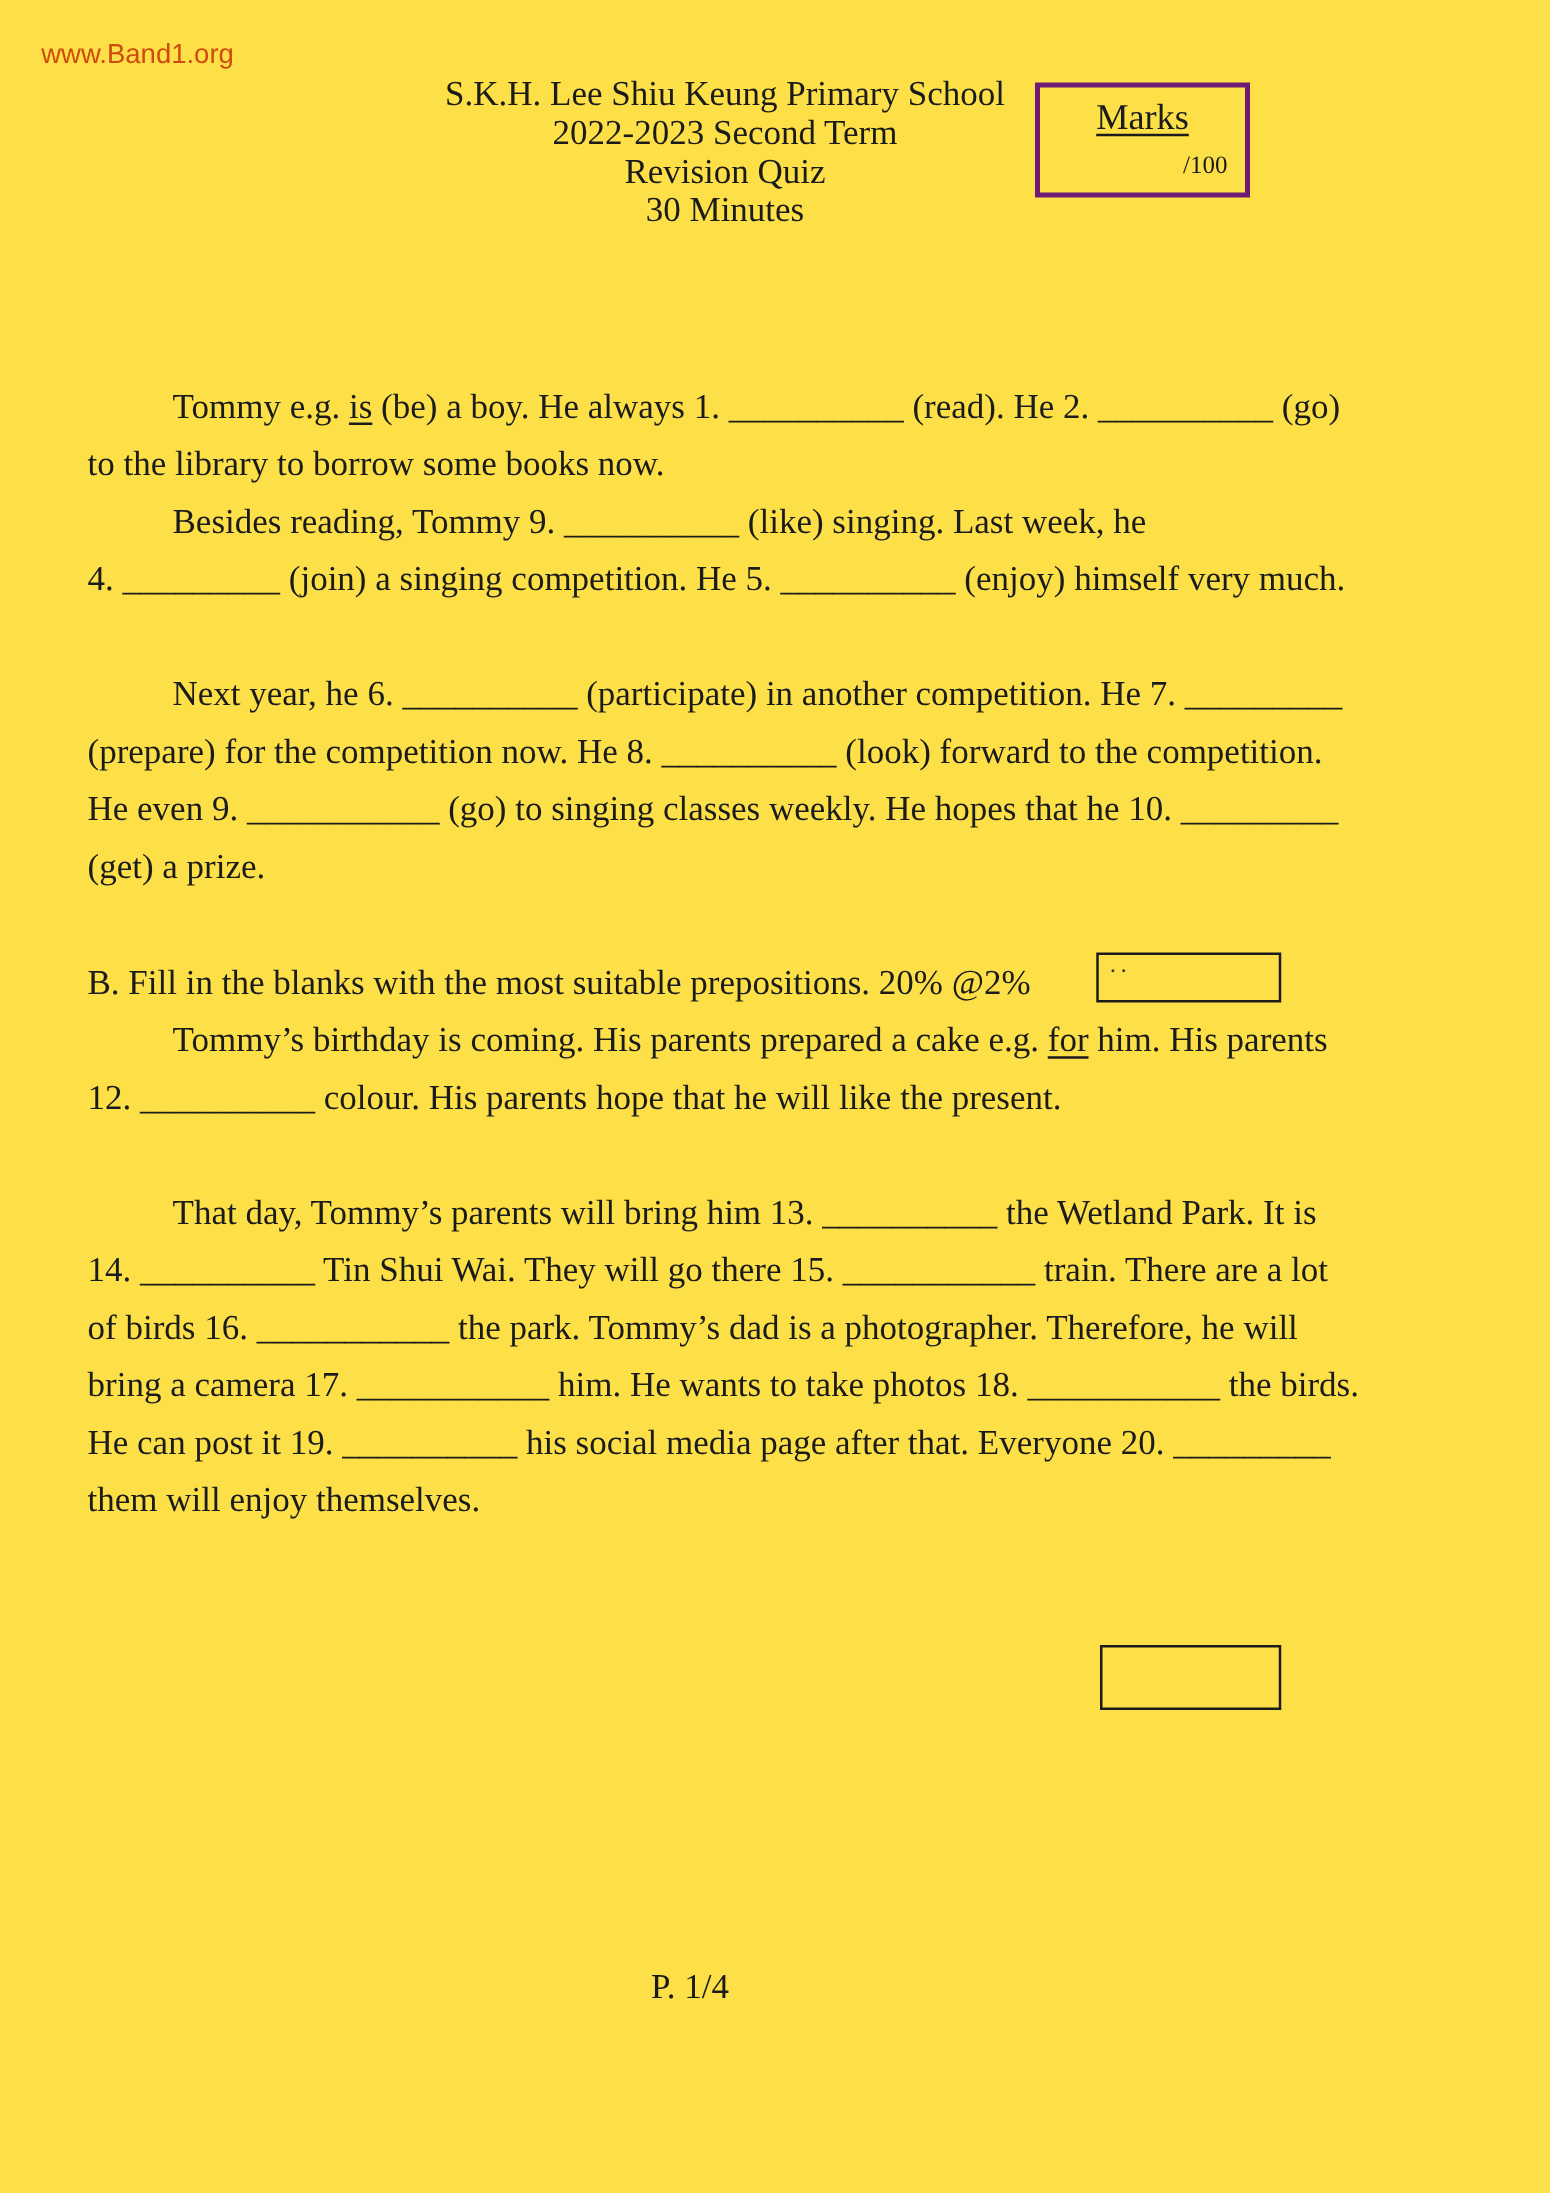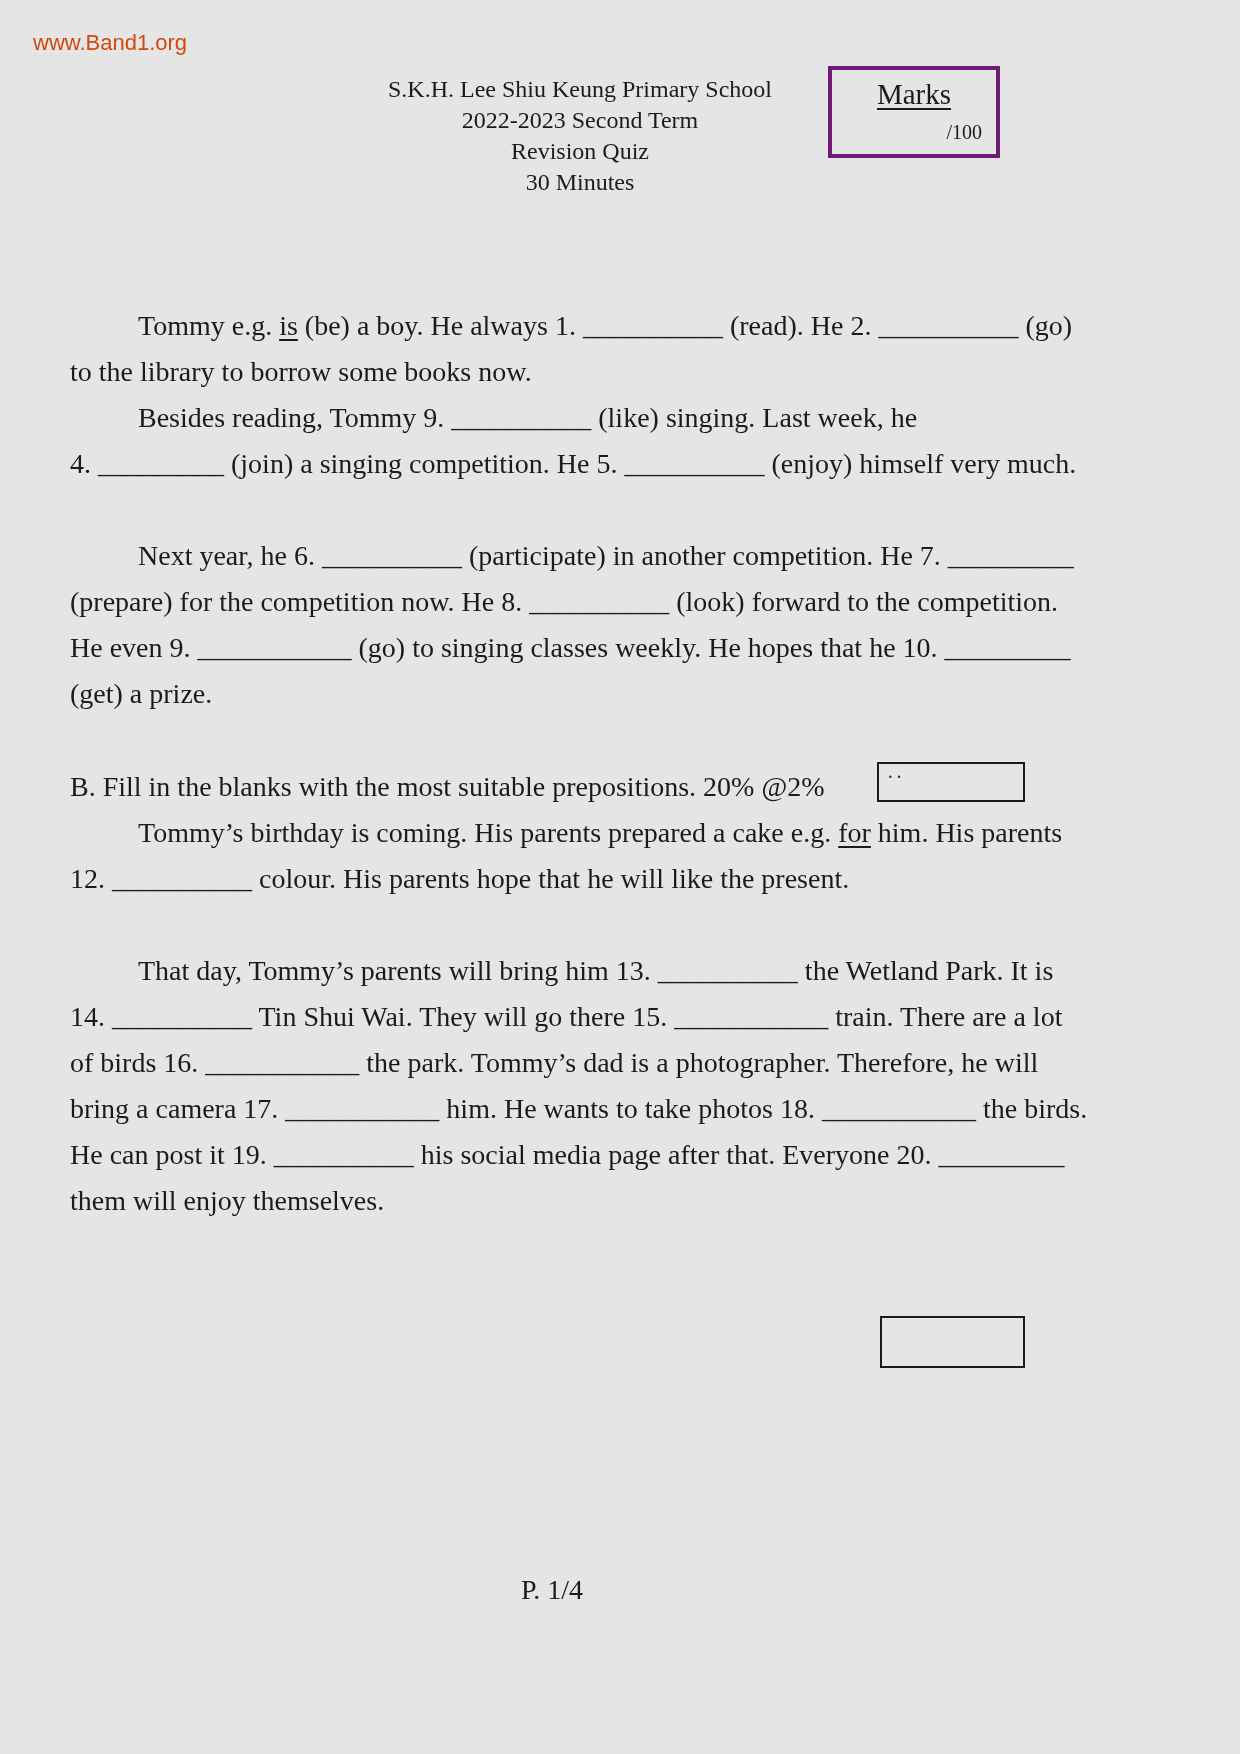--- a/index.html
+++ b/index.html
@@ -4,31 +4,31 @@
 <style>
   * { margin: 0; padding: 0; box-sizing: border-box; }
   html, body { background: #ffffff; }
   body {
     width: 1240px; height: 1754px;
     position: relative;
     font-family: "Liberation Serif", serif;
     color: #1b1b1b;
     overflow: hidden;
   }
-  .page { position: absolute; inset: 0; background: #e5e5e5; }
+  .page { position: absolute; inset: 0; background: #fde047; }
 
   .watermark {
     position: absolute; left: 33px; top: 30px;
     font-family: "Liberation Sans", sans-serif;
     font-size: 22px; color: #cf4a0c;
   }
 
   .header {
     position: absolute; left: 240px; top: 60px; width: 680px;
-    text-align: center; font-size: 24px; line-height: 31px; margin-top: 14px;
+    text-align: center; font-size: 28px; line-height: 31px;
   }
   .header div { white-space: nowrap; }
 
   .marks-box {
     position: absolute; left: 828px; top: 66px;
     width: 172px; height: 92px;
     border: 4px solid #701a75;
   }
   .marks-label {
     position: absolute; top: 8px; left: 50%; transform: translateX(-50%);

